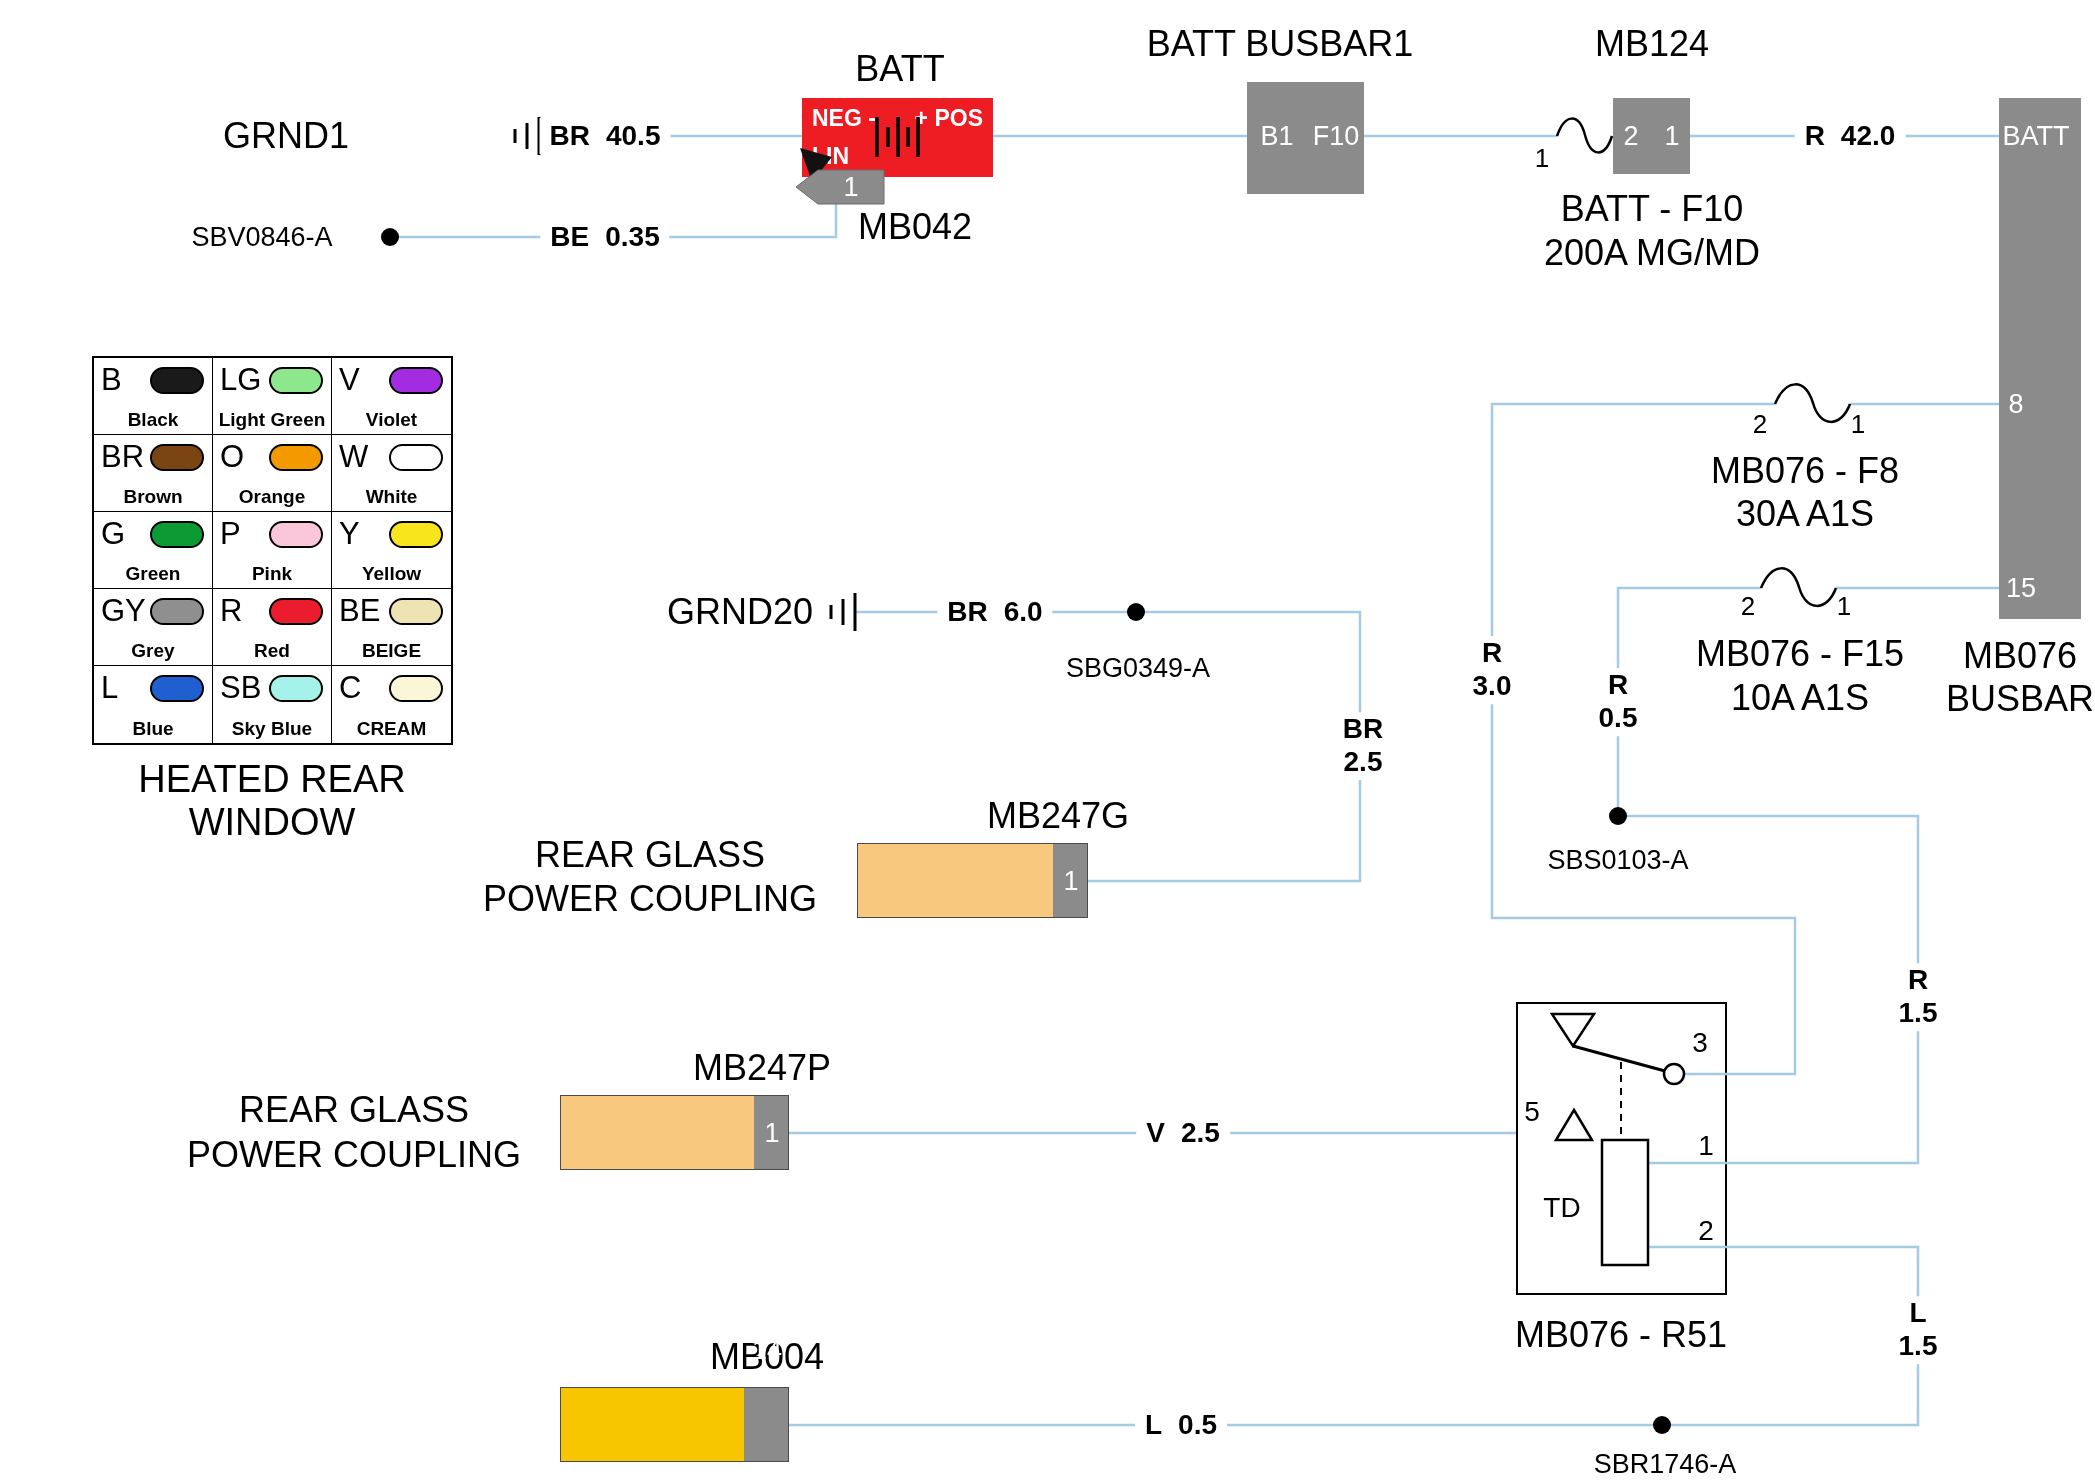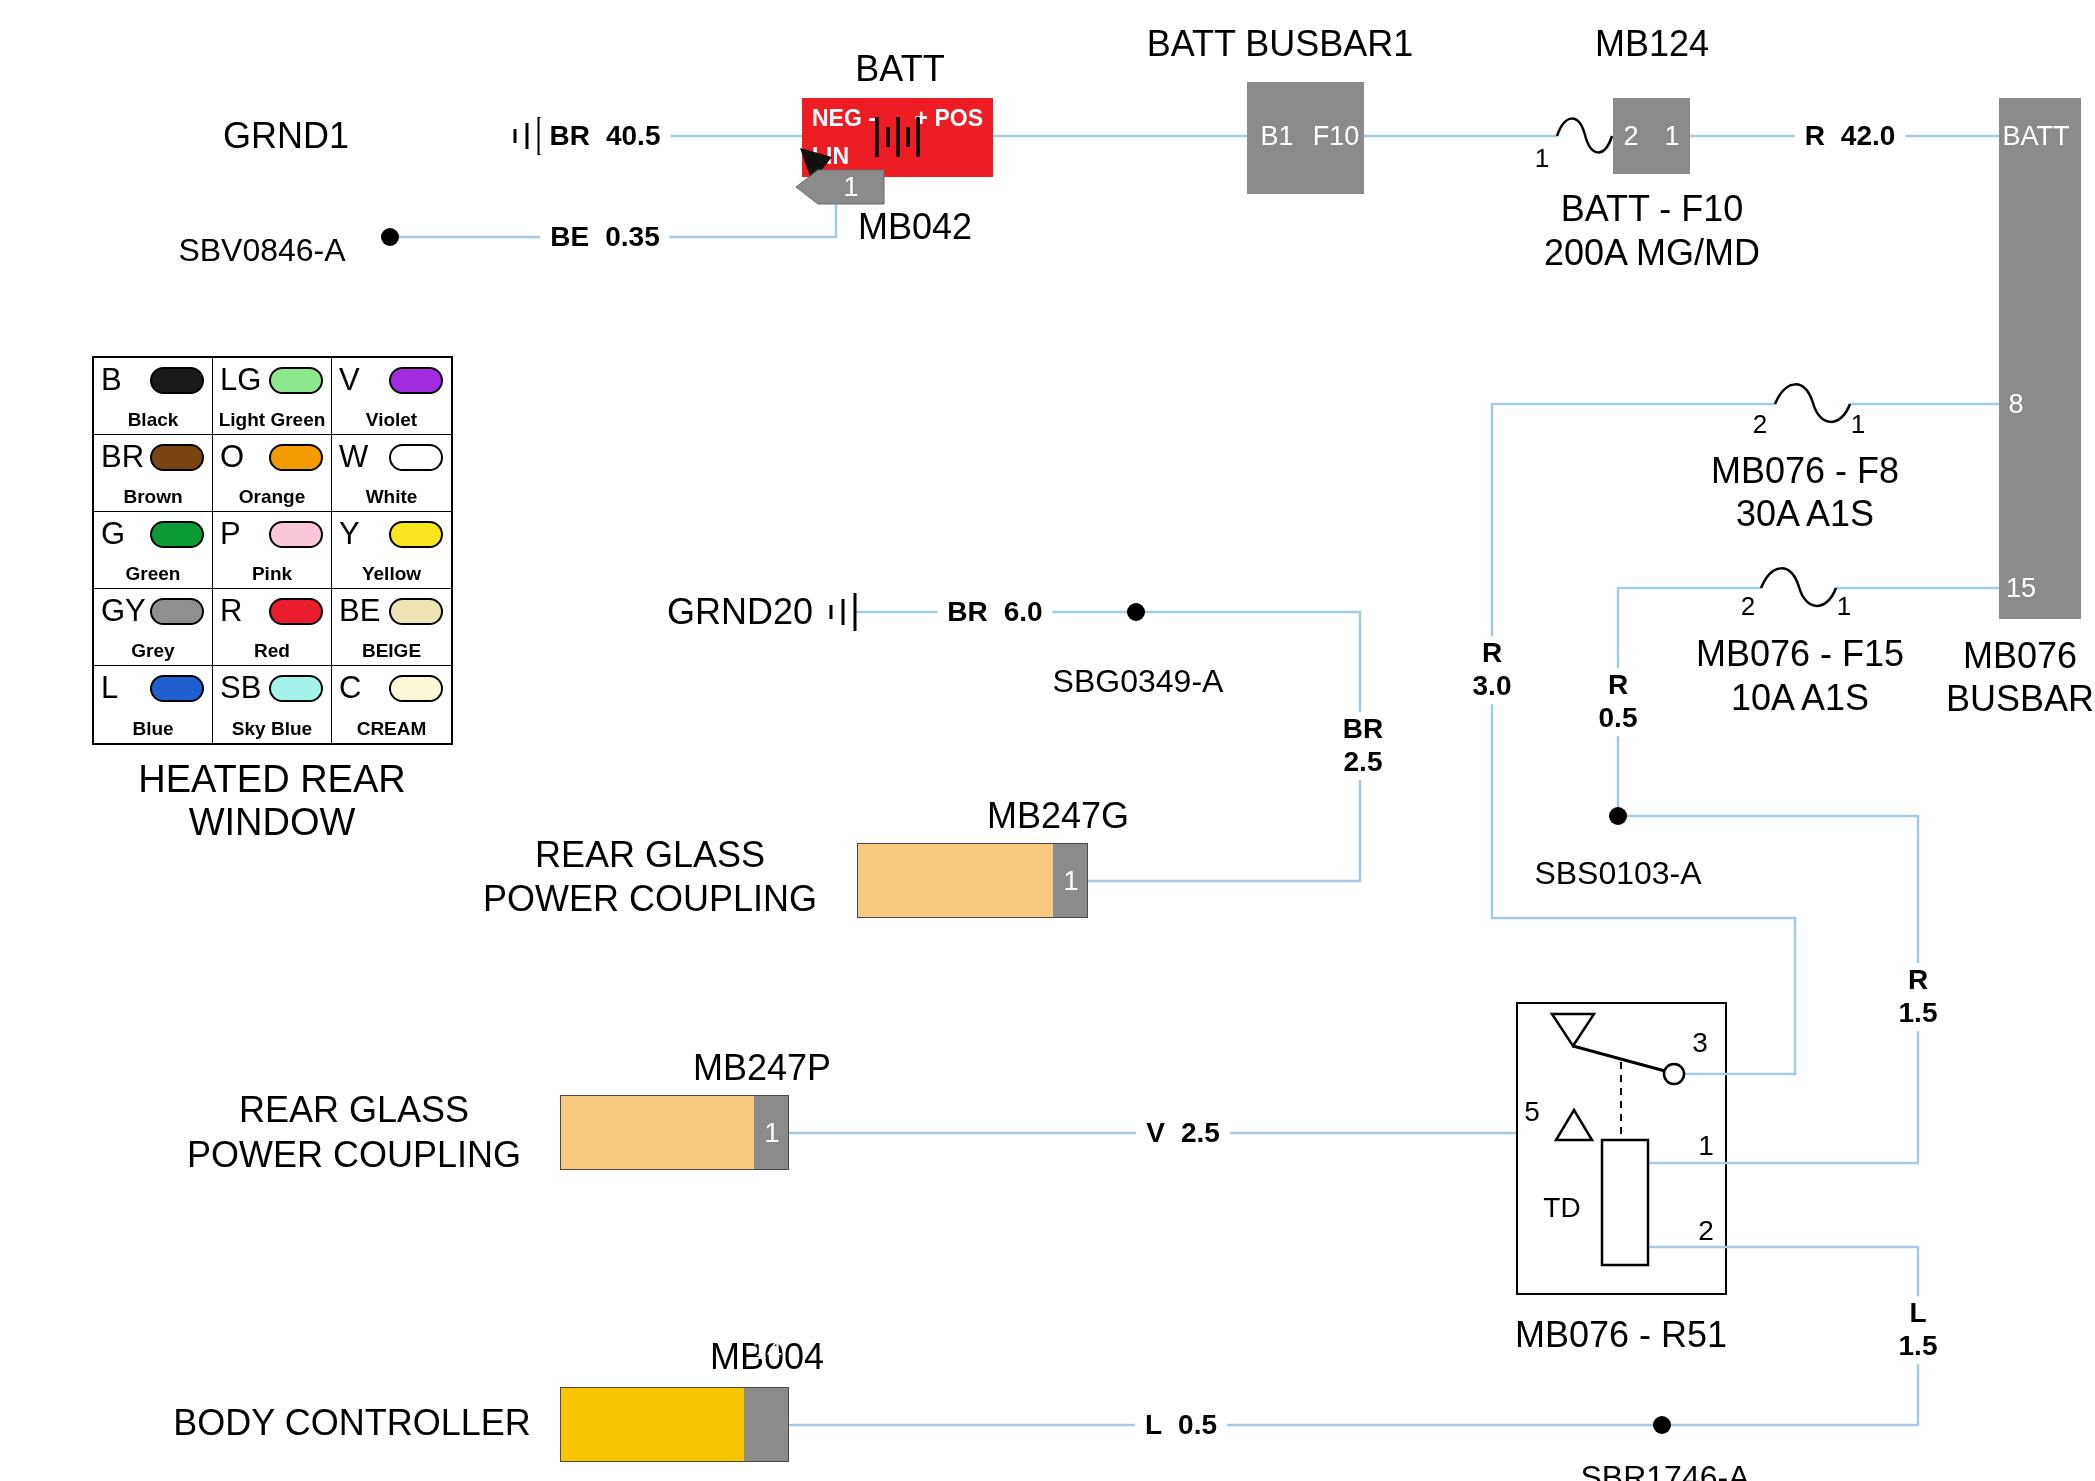--- a/index.html
+++ b/index.html
@@ -4,21 +4,21 @@
 <style>
   html,body{margin:0;padding:0;background:#fff;}
   .stage{position:relative;width:2095px;height:1481px;background:#fff;overflow:hidden;
          font-family:"Liberation Sans",sans-serif;color:#000;}
   svg{position:absolute;left:0;top:0;z-index:2;}
   .box{position:absolute;z-index:1;box-sizing:border-box;}
   .gray{background:#8b8b8b;}
   .btxt{position:absolute;color:#fff;font-size:23px;font-weight:bold;white-space:nowrap;}
   .pin-lbl{position:absolute;transform:translate(-50%,-50%);color:#fff;font-size:27px;white-space:nowrap;z-index:3;}
   .lbl{position:absolute;transform:translate(-50%,-50%);white-space:nowrap;z-index:3;}
-  .f38{font-size:38px;} .f36{font-size:36px;} .f32{font-size:32px;margin-top:13px;}
+  .f38{font-size:38px;} .f36{font-size:36px;} .f32{font-size:27px;}
   .f28{font-size:28px;} .f26{font-size:26px;}
   .wire-lbl{position:absolute;transform:translate(-50%,-50%);background:#fff;padding:2px 10px;
             font-weight:bold;font-size:28px;display:flex;gap:16px;z-index:3;white-space:nowrap;}
   .wire-lbl.v{flex-direction:column;gap:2px;align-items:center;padding:2px 6px;line-height:1.1;}
   .coupling{border:1px solid #4a4a4a;}
   .coupling .pinpart{position:absolute;right:0;top:0;bottom:0;background:#8b8b8b;}
   .legend{position:absolute;left:92px;top:356px;width:357px;height:385px;border:2.5px solid #000;
           display:grid;grid-template-columns:repeat(3,1fr);grid-template-rows:repeat(5,1fr);z-index:1;background:#fff;}
   .lcell{position:relative;border-right:1.5px solid #000;border-bottom:1.5px solid #000;}
   .lcell:nth-child(3n){border-right:none;}
@@ -228,21 +228,20 @@
   <div class="lbl f36" style="left:650px;top:855px">REAR GLASS</div>
   <div class="lbl f36" style="left:650px;top:899px">POWER COUPLING</div>
 
   <div class="lbl f36" style="left:762px;top:1068px">MB247P</div>
   <div class="pin-lbl" style="left:772px;top:1133px">1</div>
   <div class="lbl f36" style="left:354px;top:1110px">REAR GLASS</div>
   <div class="lbl f36" style="left:354px;top:1155px">POWER COUPLING</div>
 
   <div class="lbl f36" style="left:767px;top:1357px">MB004</div>
   <div class="pin-lbl" style="left:767px;top:1350px">14</div>
-  <div class="lbl f36" style="left:352px;top:1423px">BODY CONTROLLER</div>
 
   <div class="lbl f28" style="left:1700px;top:1043px">3</div>
   <div class="lbl f28" style="left:1532px;top:1112px">5</div>
   <div class="lbl f28" style="left:1706px;top:1146px">1</div>
   <div class="lbl f28" style="left:1706px;top:1231px">2</div>
   <div class="lbl f28" style="left:1562px;top:1208px">TD</div>
   <div class="lbl f36" style="left:1621px;top:1335px">MB076 - R51</div>
 
   <div class="lbl f38" style="left:272px;top:779px">HEATED REAR</div>
   <div class="lbl f38" style="left:272px;top:822px">WINDOW</div>

